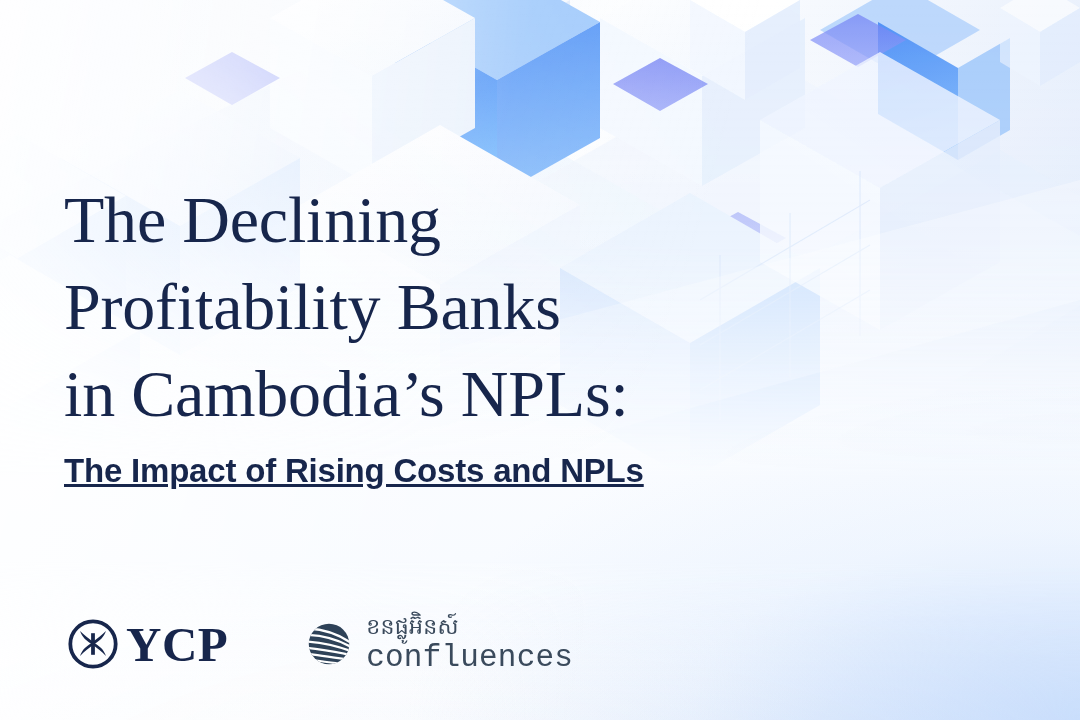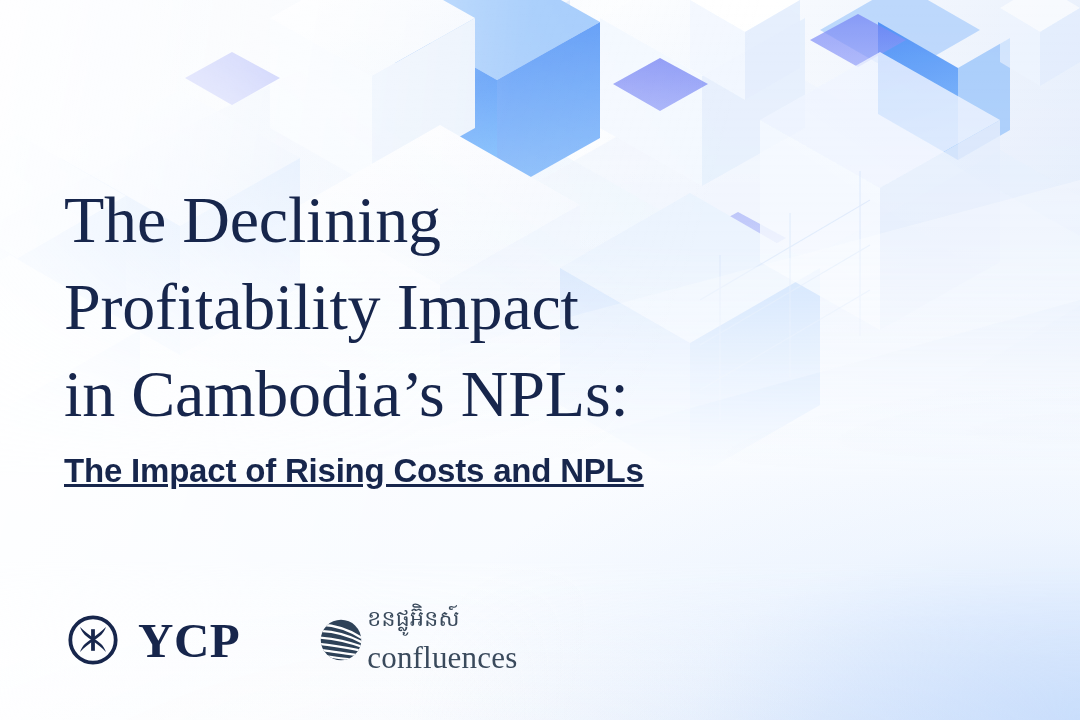--- a/index.html
+++ b/index.html
@@ -77,50 +77,50 @@
     position:absolute;
     left:66px;
     bottom:46px;
     display:flex;
     align-items:center;
     gap:78px;
   }
   .logo { display:flex; align-items:center; }
 
   
-  #logo-ycp { gap:18px; }
+  #logo-ycp { gap:6px; }
   #ycp-mark { display:block; }
   #ycp-word {
     font-family:"Liberation Serif","DejaVu Serif",serif;
     font-weight:700;
     font-size:49px;
     line-height:49px;
     letter-spacing:0.5px;
     color:#17264c;
   }
 
   
-  #logo-confluences { gap:3px; align-items:center; }
+  #logo-confluences { gap:14px; align-items:center; }
   #conf-mark { display:block; }
   #conf-text { display:flex; flex-direction:column; line-height:1; }
   #conf-khmer {
     font-family:"DejaVu Sans","Liberation Sans",sans-serif;
     font-size:22px;
     line-height:26px;
     color:#3a4a5c;
     letter-spacing:0.3px;
   }
   #conf-word {
-    font-family:Liberation Serif, serif;
+    font-family:Liberation Mono, monospace;
     font-weight:400;
     font-size:31px;
     line-height:33px;
     letter-spacing:0.2px;
     color:#3a4a5c;
-    margin-top:9px;
+    margin-top:1px;
   }
 </style>
 </head>
 <body>
 
 <div id="cover">
 
   <svg id="bg-art" viewBox="0 0 1080 720" width="1080" height="720" preserveAspectRatio="none">
     <defs>
 
@@ -296,21 +296,21 @@
       <polygon points="0,470 1080,180 1080,300 0,600" fill="#ffffff" opacity="0.55"></polygon>
     </g>
   </svg>
 
   <div id="bg-fade"></div>
   <div id="bg-fade2"></div>
 
   <div id="text-block">
     <h1 style="all:unset;display:block;">
       <div class="title-line">The Declining</div>
-      <div class="title-line">Profitability Impact</div>
+      <div class="title-line">Profitability Banks</div>
       <div class="title-line">in Cambodia’s NPLs:</div>
     </h1>
     <div id="subtitle">The Impact of Rising Costs and NPLs</div>
   </div>
 
   <div id="logo-row">
 
     <div class="logo" id="logo-ycp">
       <svg id="ycp-mark" width="54" height="54" viewBox="0 0 100 100">
         <circle cx="50" cy="50" r="42" fill="none" stroke="#17264c" stroke-width="7"></circle>

